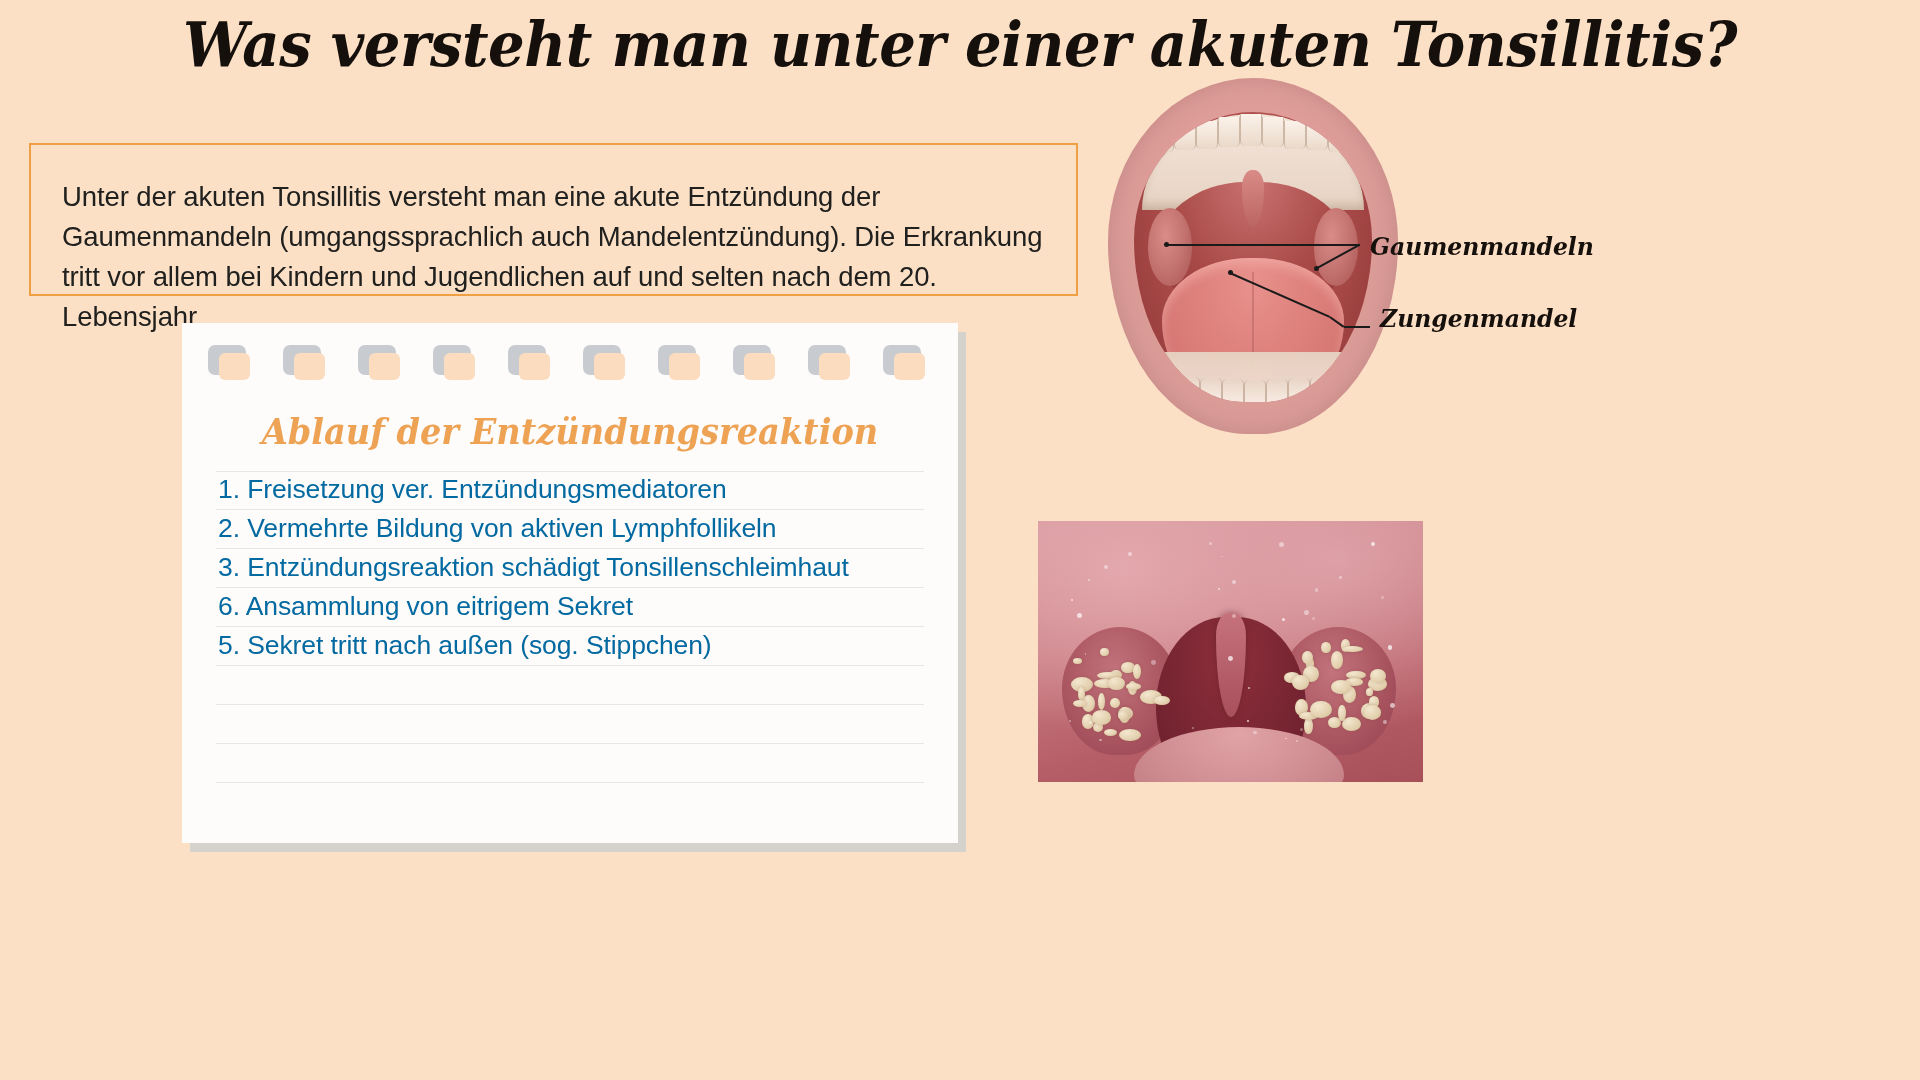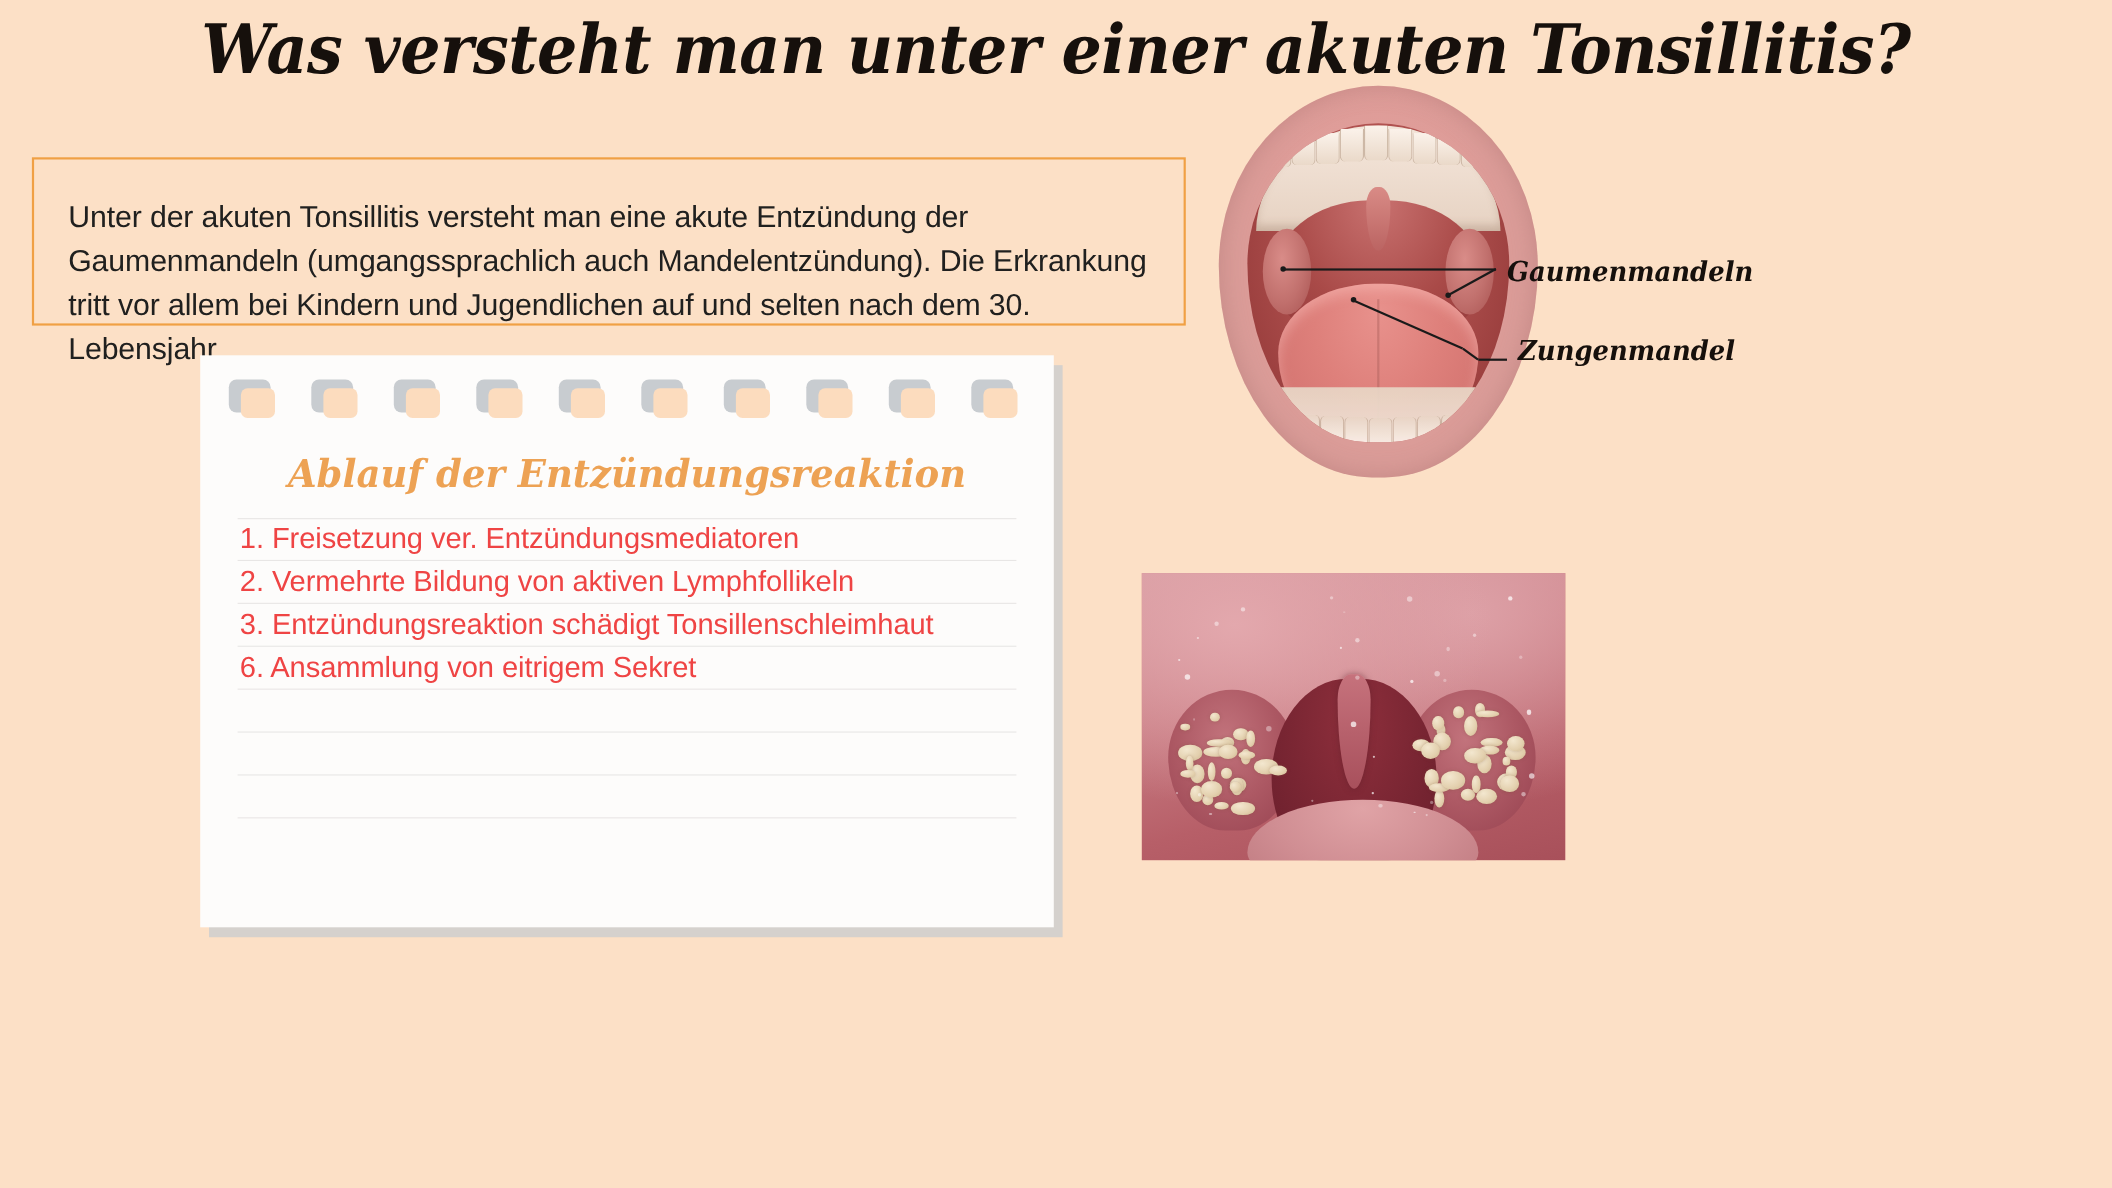--- a/index.html
+++ b/index.html
@@ -60,21 +60,21 @@
   }
 
   #rules{position:absolute;left:34px;top:148px;width:708px;}
   .rule-line{
     position:relative;height:39px;
     border-bottom:1.6px solid #e8e6e5;
     box-sizing:border-box;
   }
   .rule-line .rl-text{
     position:absolute;left:2px;bottom:4px;
-    font-size:26.5px;color:#ef4444;white-space:nowrap;letter-spacing:-0.1px;
+    font-size:26.5px;color:#0369a1;white-space:nowrap;letter-spacing:-0.1px;
   }
   .rule-line.first{border-top:1.6px solid #e8e6e5;}
 
   
   #mouth-illus{
     position:absolute;left:1108px;top:78px;width:290px;height:356px;
   }
   #mouth-lips{
     position:absolute;left:0;top:0;width:290px;height:356px;
     border-radius:50% 50% 48% 48%/46% 46% 54% 54%;
@@ -199,21 +199,21 @@
     background:rgba(255,255,255,.82);
     filter:blur(.4px);
   }
 </style>
 </head>
 <body>
 
 <div id="slide-title">Was versteht man unter einer akuten Tonsillitis?</div>
 
 <div id="intro-box">
-  <div id="intro-text">Unter der akuten Tonsillitis versteht man eine akute Entzündung der Gaumenmandeln (umgangssprachlich auch Mandelentzündung). Die Erkrankung tritt vor allem bei Kindern und Jugendlichen auf und selten nach dem 30. Lebensjahr</div>
+  <div id="intro-text">Unter der akuten Tonsillitis versteht man eine akute Entzündung der Gaumenmandeln (umgangssprachlich auch Mandelentzündung). Die Erkrankung tritt vor allem bei Kindern und Jugendlichen auf und selten nach dem 20. Lebensjahr</div>
 </div>
 
 <div id="notepad">
 
   <div id="tab-row">
       <div class="tab" style="left: 26px;"></div>
       <div class="tab" style="left: 101px;"></div>
       <div class="tab" style="left: 176px;"></div>
       <div class="tab" style="left: 251px;"></div>
       <div class="tab" style="left: 326px;"></div>
@@ -231,20 +231,23 @@
         <span class="rl-text">1. Freisetzung ver. Entzündungsmediatoren</span>
       </div>
       <div class="rule-line">
         <span class="rl-text">2. Vermehrte Bildung von aktiven Lymphfollikeln</span>
       </div>
       <div class="rule-line">
         <span class="rl-text">3. Entzündungsreaktion schädigt Tonsillenschleimhaut</span>
       </div>
       <div class="rule-line">
         <span class="rl-text">6. Ansammlung von eitrigem Sekret</span>
+      </div>
+      <div class="rule-line">
+        <span class="rl-text">5. Sekret tritt nach außen (sog. Stippchen)</span>
       </div>
       <div class="rule-line"></div>
       <div class="rule-line"></div>
       <div class="rule-line"></div>
     </div>
 </div>
 
 <div id="mouth-illus">
   <div id="mouth-lips"></div>
   <div id="mouth-cavity">

